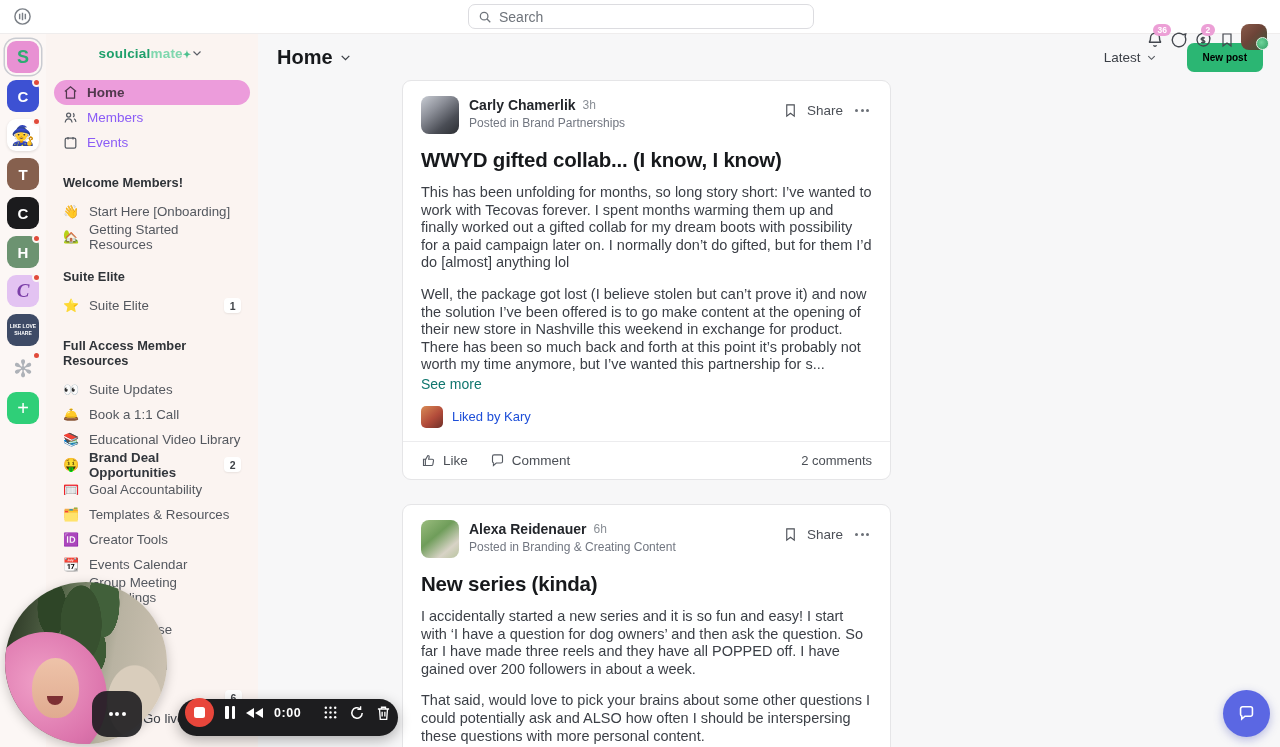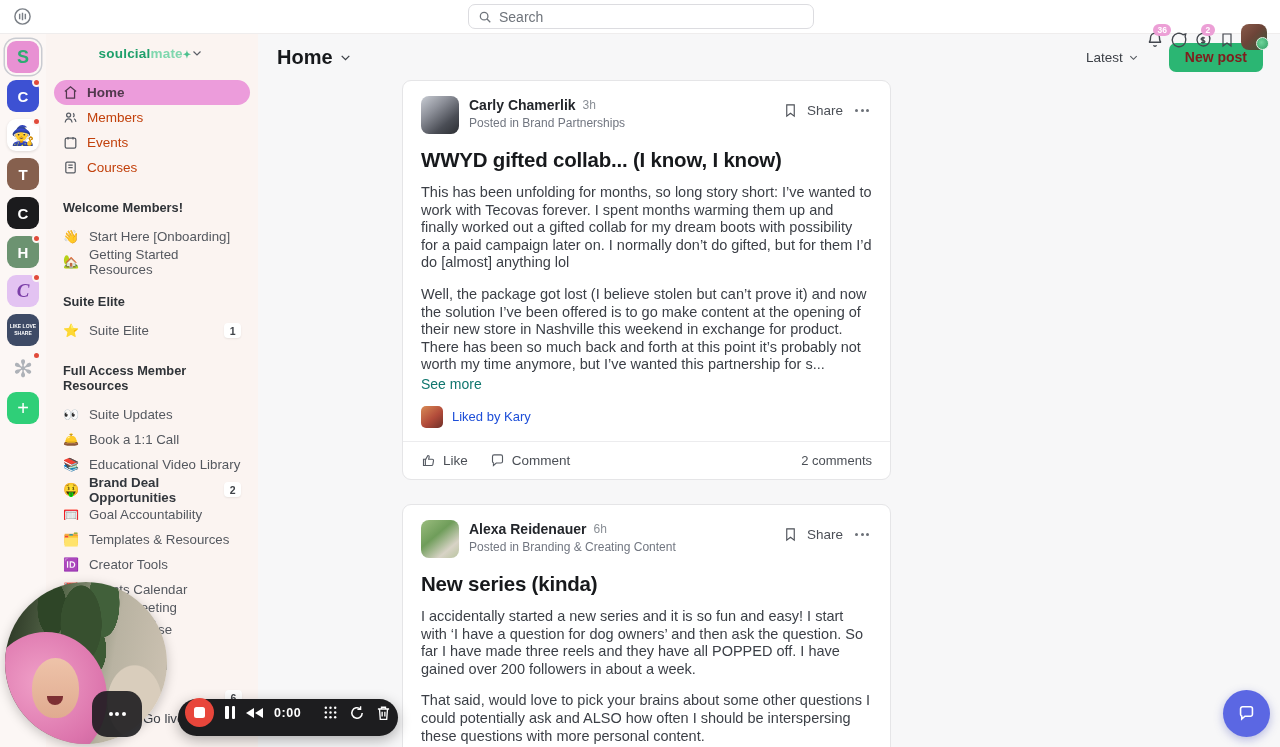--- a/index.html
+++ b/index.html
@@ -39,37 +39,37 @@
 
   
   .sidebar{width:212px;background:#fbf4f1;flex:0 0 auto;display:flex;flex-direction:column;position:relative;}
   .side-head{height:38px;display:flex;align-items:center;justify-content:center;padding:0 16px 0 14px;cursor:pointer;}
   .wordmark{font-size:13.5px;font-weight:bold;letter-spacing:.2px;}
   .wm-a{color:#1fa06b;}
   .wm-b{color:#7fd7ae;}
   .wm-s{color:#4cc08e;font-size:10px;}
   .chev{color:#5a5e66;}
   .side-scroll{padding:8px 8px 0 8px;}
-  .nav-item{height:25px;display:flex;align-items:center;gap:9px;padding:0 9px;border-radius:14px;font-size:13.5px;color:#c2410c;cursor:pointer;}
+  .nav-item{height:25px;display:flex;align-items:center;gap:9px;padding:0 9px;border-radius:14px;font-size:13.5px;color:#8b5cf6;cursor:pointer;}
   .nav-item svg{color:#565b63;}
   .nav-item.active{background:#ec9cdb;color:#51384d;font-weight:bold;}
   .nav-item.active svg{color:#51384d;}
   .sec-title{font-size:12.8px;font-weight:bold;color:#2f3338;margin:20px 9px 9px 9px;}
   .side-item{height:25px;display:flex;align-items:center;gap:9px;padding:0 9px;font-size:13.3px;color:#54585f;border-radius:13px;cursor:pointer;}
   .side-item .em{width:17px;font-size:13px;text-align:center;flex:0 0 auto;}
   .side-item.bold{font-weight:bold;color:#33373d;}
   .chip{margin-left:auto;background:#fff;border-radius:4px;font-size:10.5px;color:#404449;padding:1.5px 5.5px;box-shadow:0 1px 2px rgba(0,0,0,.08);font-weight:bold;}
 
   
   .main{flex:1;display:flex;flex-direction:column;}
   .feed-head{height:46px;display:flex;align-items:center;padding:0 17px 0 19px;flex:0 0 auto;}
   .feed-title{font-size:20px;font-weight:bold;color:#17191c;display:flex;align-items:center;gap:6px;cursor:pointer;}
   .head-right{margin-left:auto;display:flex;align-items:center;gap:30px;}
   .sort{font-size:13.5px;color:#3b3f46;display:flex;align-items:center;gap:5px;cursor:pointer;}
-  .newpost{background:#2bb673;color:#7f1d1d;font-size:14px;font-weight:bold;border:none;border-radius:7px;height:29px;padding:0 16px;cursor:pointer;font-family:"Liberation Sans",sans-serif;}
+  .newpost{background:#2bb673;color:#000000;font-size:10px;font-weight:bold;border:none;border-radius:7px;height:29px;padding:0 16px;cursor:pointer;font-family:"Liberation Sans",sans-serif;}
 
   .feed{width:489px;margin-left:144px;display:flex;flex-direction:column;gap:24px;}
   .card{background:#fff;border:1px solid #e5e5e7;border-radius:9px;}
   .card-pad{padding:15px 18px 0 18px;}
   .post-head{display:flex;align-items:flex-start;gap:10px;}
   .avatar{width:38px;height:38px;border-radius:8px;flex:0 0 auto;cursor:pointer;}
   .av1{background:linear-gradient(140deg,#c9cdd4 0%,#8d9099 35%,#4a4d55 70%,#2c2e33 100%);}
   .av2{background:linear-gradient(140deg,#9bbd7f 0%,#6f9d5a 40%,#d8d3c6 75%,#b9c4a0 100%);}
   .avsm{width:22px;height:22px;border-radius:5px;background:linear-gradient(140deg,#d98b55 0%,#b24b3a 55%,#6e2f28 100%);}
   .head-mid{flex:1;padding-top:1px;}
@@ -238,27 +238,20 @@
             <path d="M16 5.5a3 3 0 0 1 0 5.5M17.5 14c2 .7 3 2.6 3.2 5"></path>
           </svg>
         <span>Members</span>
       </div>
       <div class="nav-item">
         <svg width="15" height="15" viewBox="0 0 24 24" fill="none" stroke="currentColor" stroke-width="2">
             <rect x="3.5" y="5" width="17" height="16" rx="2.5"></rect>
             <path d="M8 3v4M16 3v4"></path>
           </svg>
         <span>Events</span>
-      </div>
-      <div class="nav-item">
-        <svg width="15" height="15" viewBox="0 0 24 24" fill="none" stroke="currentColor" stroke-width="2">
-            <rect x="4.5" y="3.5" width="15" height="17" rx="2"></rect>
-            <path d="M8.5 8h7M8.5 12h7"></path>
-          </svg>
-        <span>Courses</span>
       </div>
 
       <div class="sec-title">Welcome Members!</div>
       <div class="side-item">
           <span class="em">👋</span>
           <span>Start Here [Onboarding]</span>
         </div>
       <div class="side-item">
           <span class="em">🏡</span>
           <span>Getting Started Resources</span>

